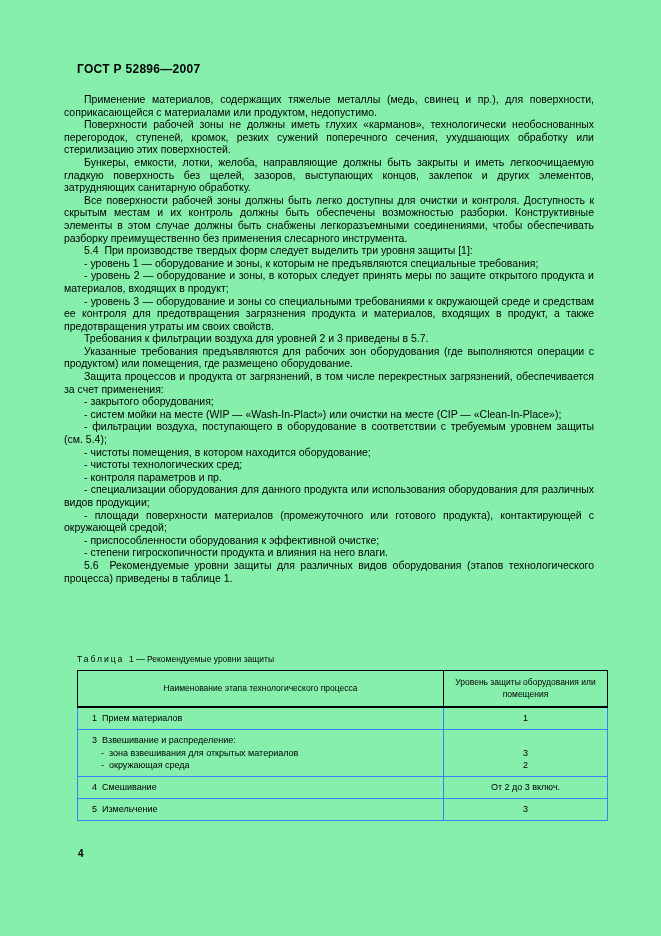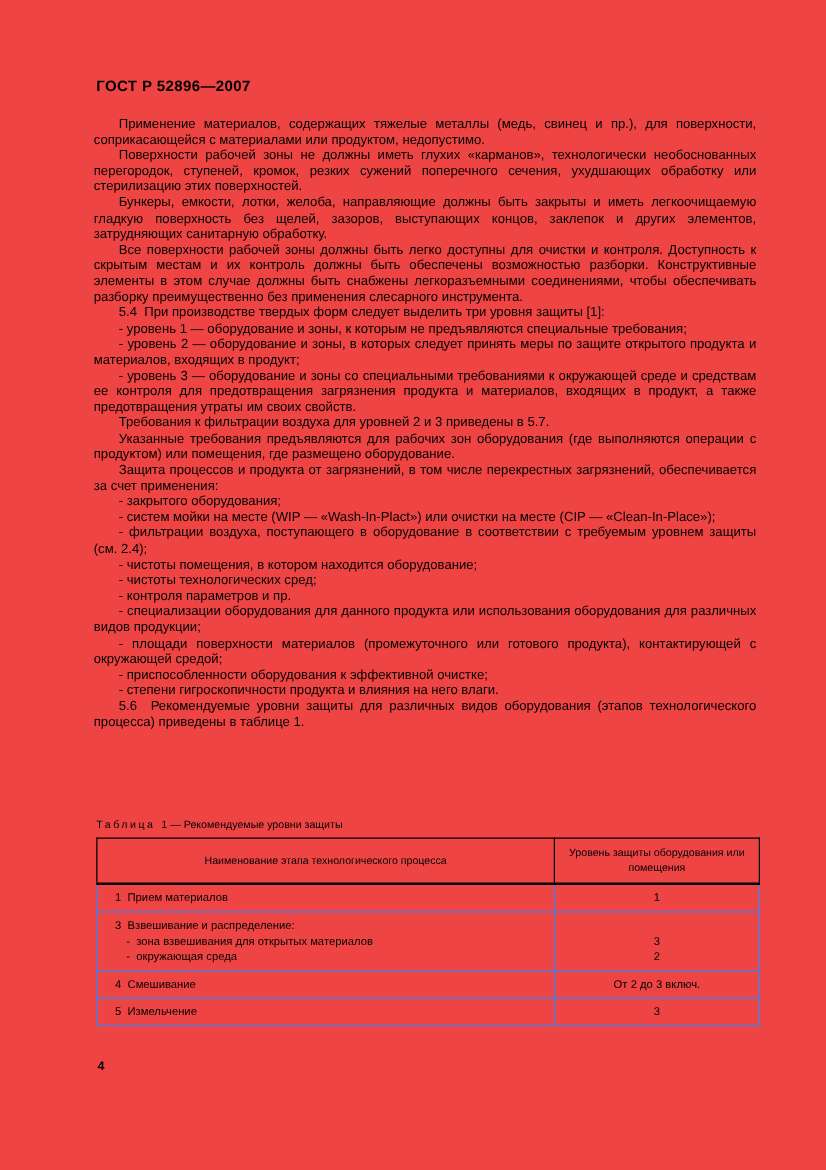--- a/index.html
+++ b/index.html
@@ -1,28 +1,28 @@
 <!DOCTYPE html>
 <html><head>
 <meta charset="utf-8">
 <style>
   html, body { margin:0; padding:0; }
   body {
     width:661px; height:936px; background:#f4f4f2;
     font-family:"Liberation Sans", sans-serif; color:#000;
   }
   .page {
-    position:relative; width:661px; height:936px; background:#ef4444; overflow:hidden;
+    position:relative; width:661px; height:936px; background:#86efac; overflow:hidden;
   }
   .doc-header {
     position:absolute; left:77px; top:62px;
     font-size:12px; font-weight:bold; letter-spacing:0.3px;
   }
   .body-text {
-    position:absolute; left:75px; top:93px; width:530px;
+    position:absolute; left:64px; top:93px; width:530px;
     font-size:10.5px; line-height:12.6px; text-align:justify;
   }
   .body-text p { margin:0; text-indent:20px; }
   .table-block { position:absolute; left:77px; top:654px; width:530px; }
   .table-caption { font-size:8.5px; margin:0 0 6px 0; }
   .table-caption .cap-word { letter-spacing:2px; }
   table.gost-table {
     width:530px; border-collapse:collapse; border:1.5px solid #000;
     font-size:9px; table-layout:fixed;
   }
@@ -61,21 +61,21 @@
     <p>Все поверхности рабочей зоны должны быть легко доступны для очистки и контроля. Доступность к скрытым местам и их контроль должны быть обеспечены возможностью разборки. Конструктивные элементы в этом случае должны быть снабжены легкоразъемными соединениями, чтобы обеспечивать разборку преимущественно без применения слесарного инструмента.</p>
     <p>5.4&nbsp; При производстве твердых форм следует выделить три уровня защиты [1]:</p>
     <p>-  уровень 1 — оборудование и зоны, к которым не предъявляются специальные требования;</p>
     <p>-  уровень 2 — оборудование и зоны, в которых следует принять меры по защите открытого продукта и материалов, входящих в продукт;</p>
     <p>-  уровень 3 — оборудование и зоны со специальными требованиями к окружающей среде и средствам ее контроля для предотвращения загрязнения продукта и материалов, входящих в продукт, а также предотвращения утраты им своих свойств.</p>
     <p>Требования к фильтрации воздуха для уровней 2 и 3 приведены в 5.7.</p>
     <p>Указанные требования предъявляются для рабочих зон оборудования (где выполняются операции с продуктом) или помещения, где размещено оборудование.</p>
     <p>Защита процессов и продукта от загрязнений, в том числе перекрестных загрязнений, обеспечивается за счет применения:</p>
     <p>-  закрытого оборудования;</p>
     <p>-  систем мойки на месте (WIP — «Wash-In-Plact») или очистки на месте (CIP — «Clean-In-Place»);</p>
-    <p>-  фильтрации воздуха, поступающего в оборудование в соответствии с требуемым уровнем защиты (см. 2.4);</p>
+    <p>-  фильтрации воздуха, поступающего в оборудование в соответствии с требуемым уровнем защиты (см. 5.4);</p>
     <p>-  чистоты помещения, в котором находится оборудование;</p>
     <p>-  чистоты технологических сред;</p>
     <p>-  контроля параметров и пр.</p>
     <p>-  специализации оборудования для данного продукта или использования оборудования для различных видов продукции;</p>
     <p>-  площади поверхности материалов (промежуточного или готового продукта), контактирующей с окружающей средой;</p>
     <p>-  приспособленности оборудования к эффективной очистке;</p>
     <p>-  степени гигроскопичности продукта и влияния на него влаги.</p>
     <p>5.6&nbsp; Рекомендуемые уровни защиты для различных видов оборудования (этапов технологического процесса) приведены в таблице 1.</p>
   </div>
 

